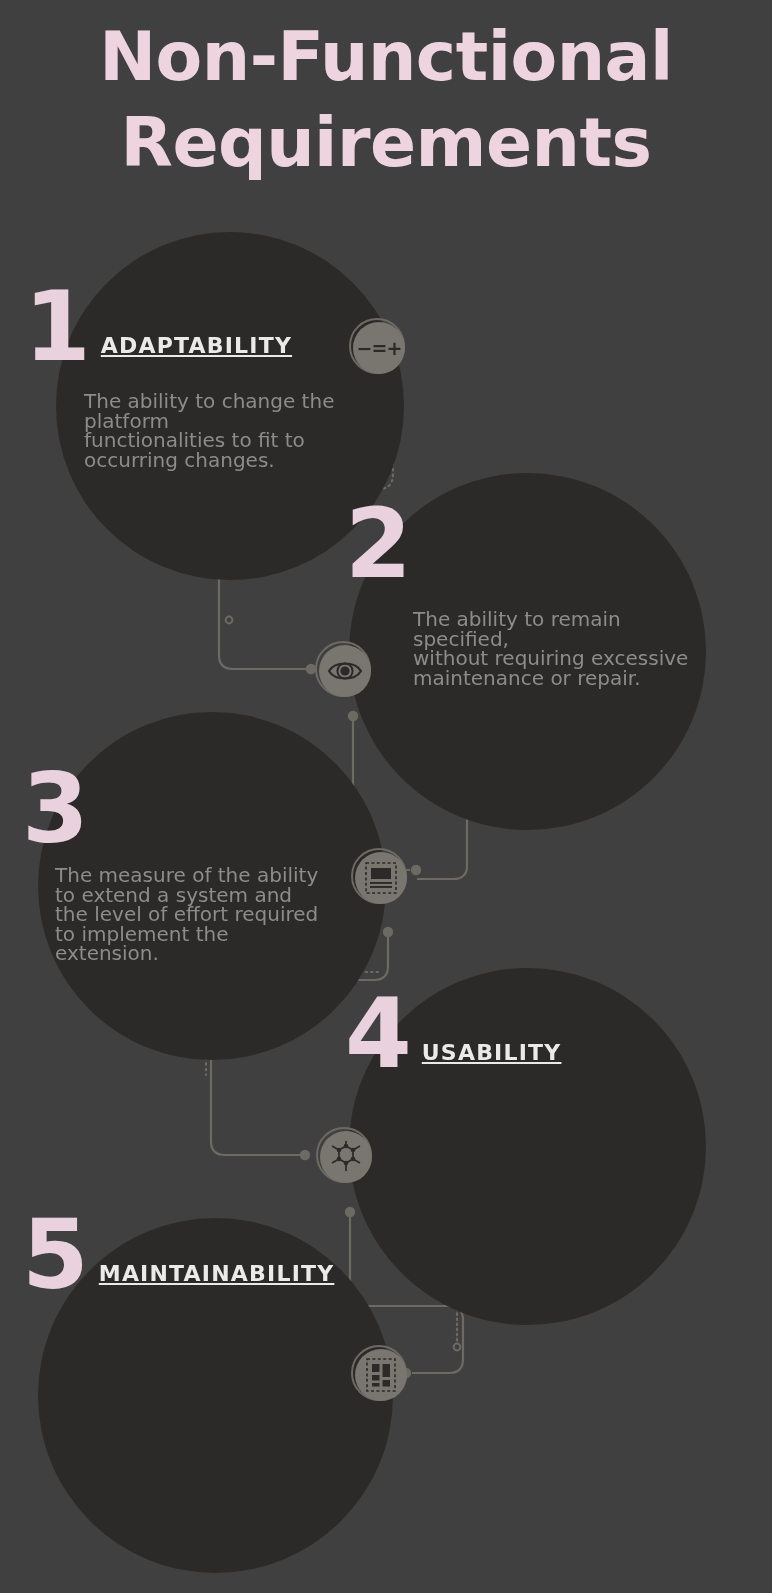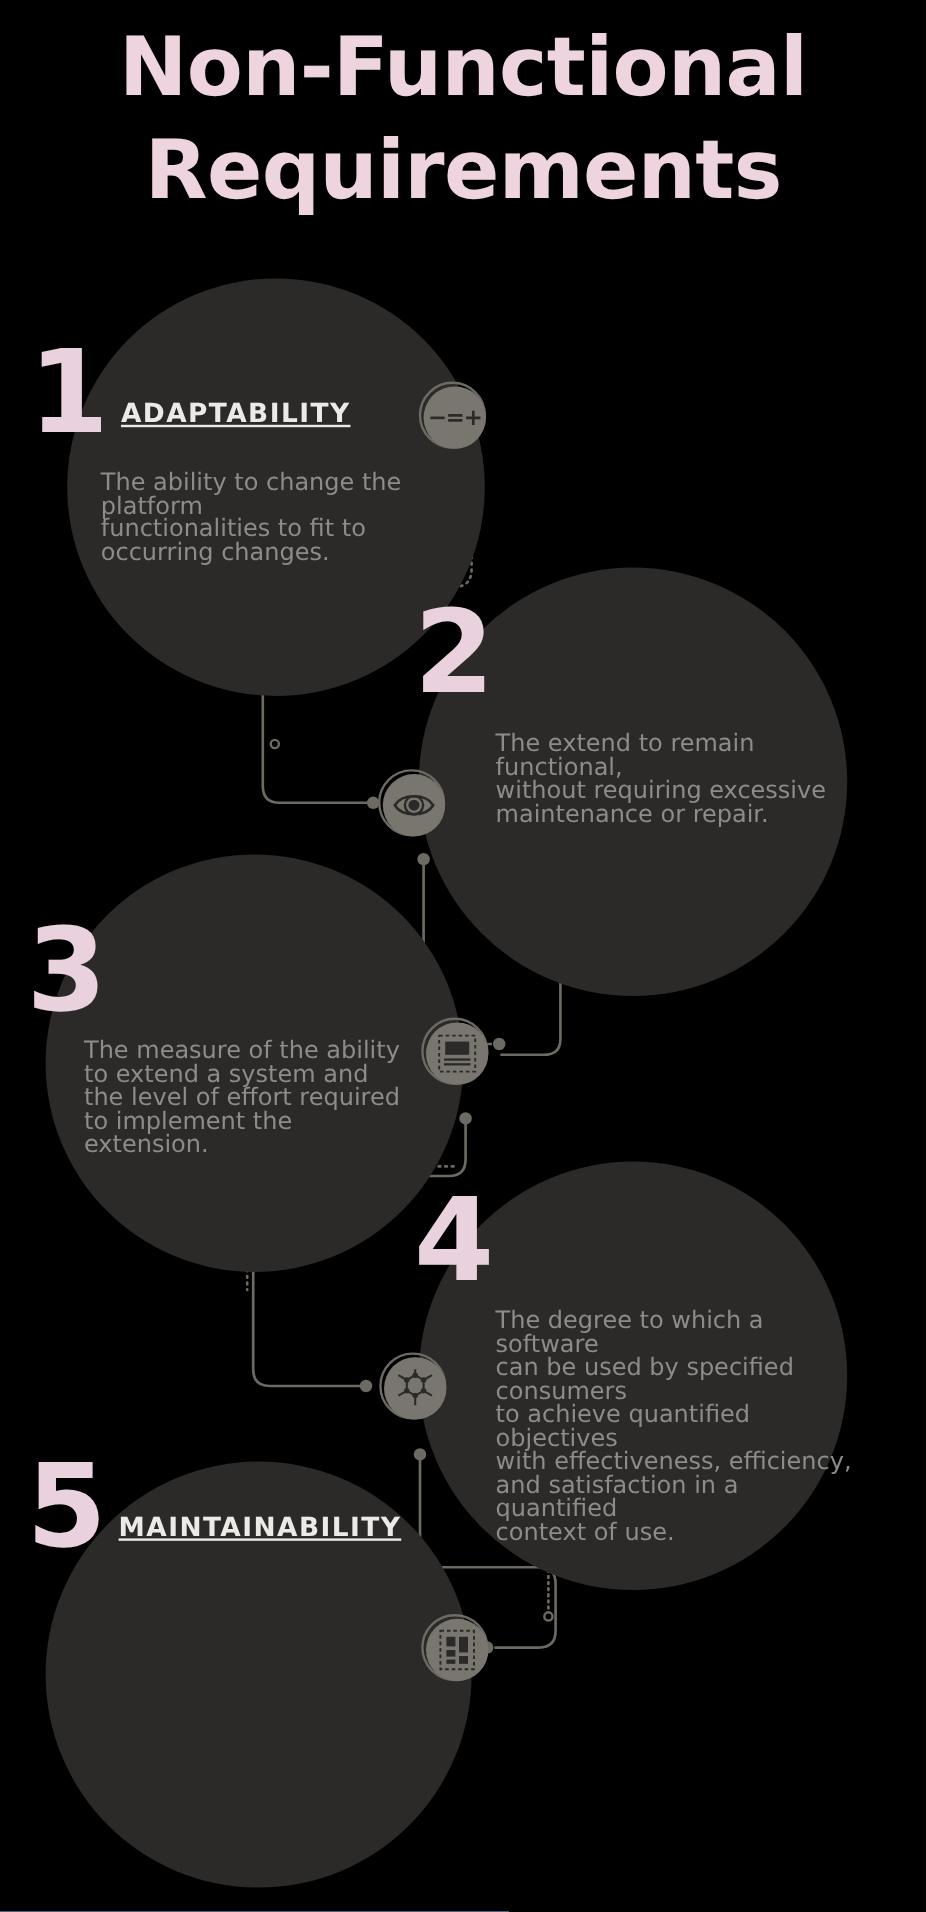--- a/index.html
+++ b/index.html
@@ -4,21 +4,21 @@
 <style>
   html, body {
     margin: 0;
     padding: 0;
     background: #7ba4e6;
   }
   #poster {
     position: relative;
     width: 772px;
     height: 1593px;
-    background: #000000;
+    background: #404040;
     overflow: hidden;
     font-family: "DejaVu Sans", sans-serif;
   }
 
   
   #title-block {
     position: absolute;
     top: 14px;
     left: 0;
     width: 772px;
@@ -178,45 +178,40 @@
     </div>
     <div class="step-desc" style="margin-left:60px; margin-top:26px; width:300px;">The ability to change the platform
 functionalities to fit to
 occurring changes.</div>
   </div>
 
   <div class="step" style="left:345px; top:505px;">
     <div class="step-head">
       <span class="step-num">2</span>
     </div>
-    <div class="step-desc" style="margin-left:68px; margin-top:27px; width:300px;">The extend to remain functional,
+    <div class="step-desc" style="margin-left:68px; margin-top:27px; width:300px;">The ability to remain specified,
 without requiring excessive
 maintenance or repair.</div>
   </div>
 
   <div class="step" style="left:22px; top:770px;">
     <div class="step-head">
       <span class="step-num">3</span>
     </div>
-    <div class="step-desc" style="margin-left:48px; margin-top:18px; width:280px;">The measure of the ability
+    <div class="step-desc" style="margin-left:33px; margin-top:18px; width:280px;">The measure of the ability
 to extend a system and
 the level of effort required
 to implement the extension.</div>
   </div>
 
   <div class="step" style="left:345px; top:995px;">
     <div class="step-head">
       <span class="step-num">4</span>
-    </div>
-    <div class="step-desc" style="margin-left:68px; margin-top:18px; width:300px;">The degree to which a software
-can be used by specified consumers
-to achieve quantified objectives
-with effectiveness, efficiency,
-and satisfaction in a quantified
-context of use.</div>
+      <span class="step-title">USABILITY</span>
+    </div>
   </div>
 
   <div class="step" style="left:22px; top:1216px;">
     <div class="step-head">
       <span class="step-num">5</span>
       <span class="step-title">MAINTAINABILITY</span>
     </div>
     <div class="step-desc" style="margin-left:68px; margin-top:20px; width:300px;"></div>
   </div>
 

